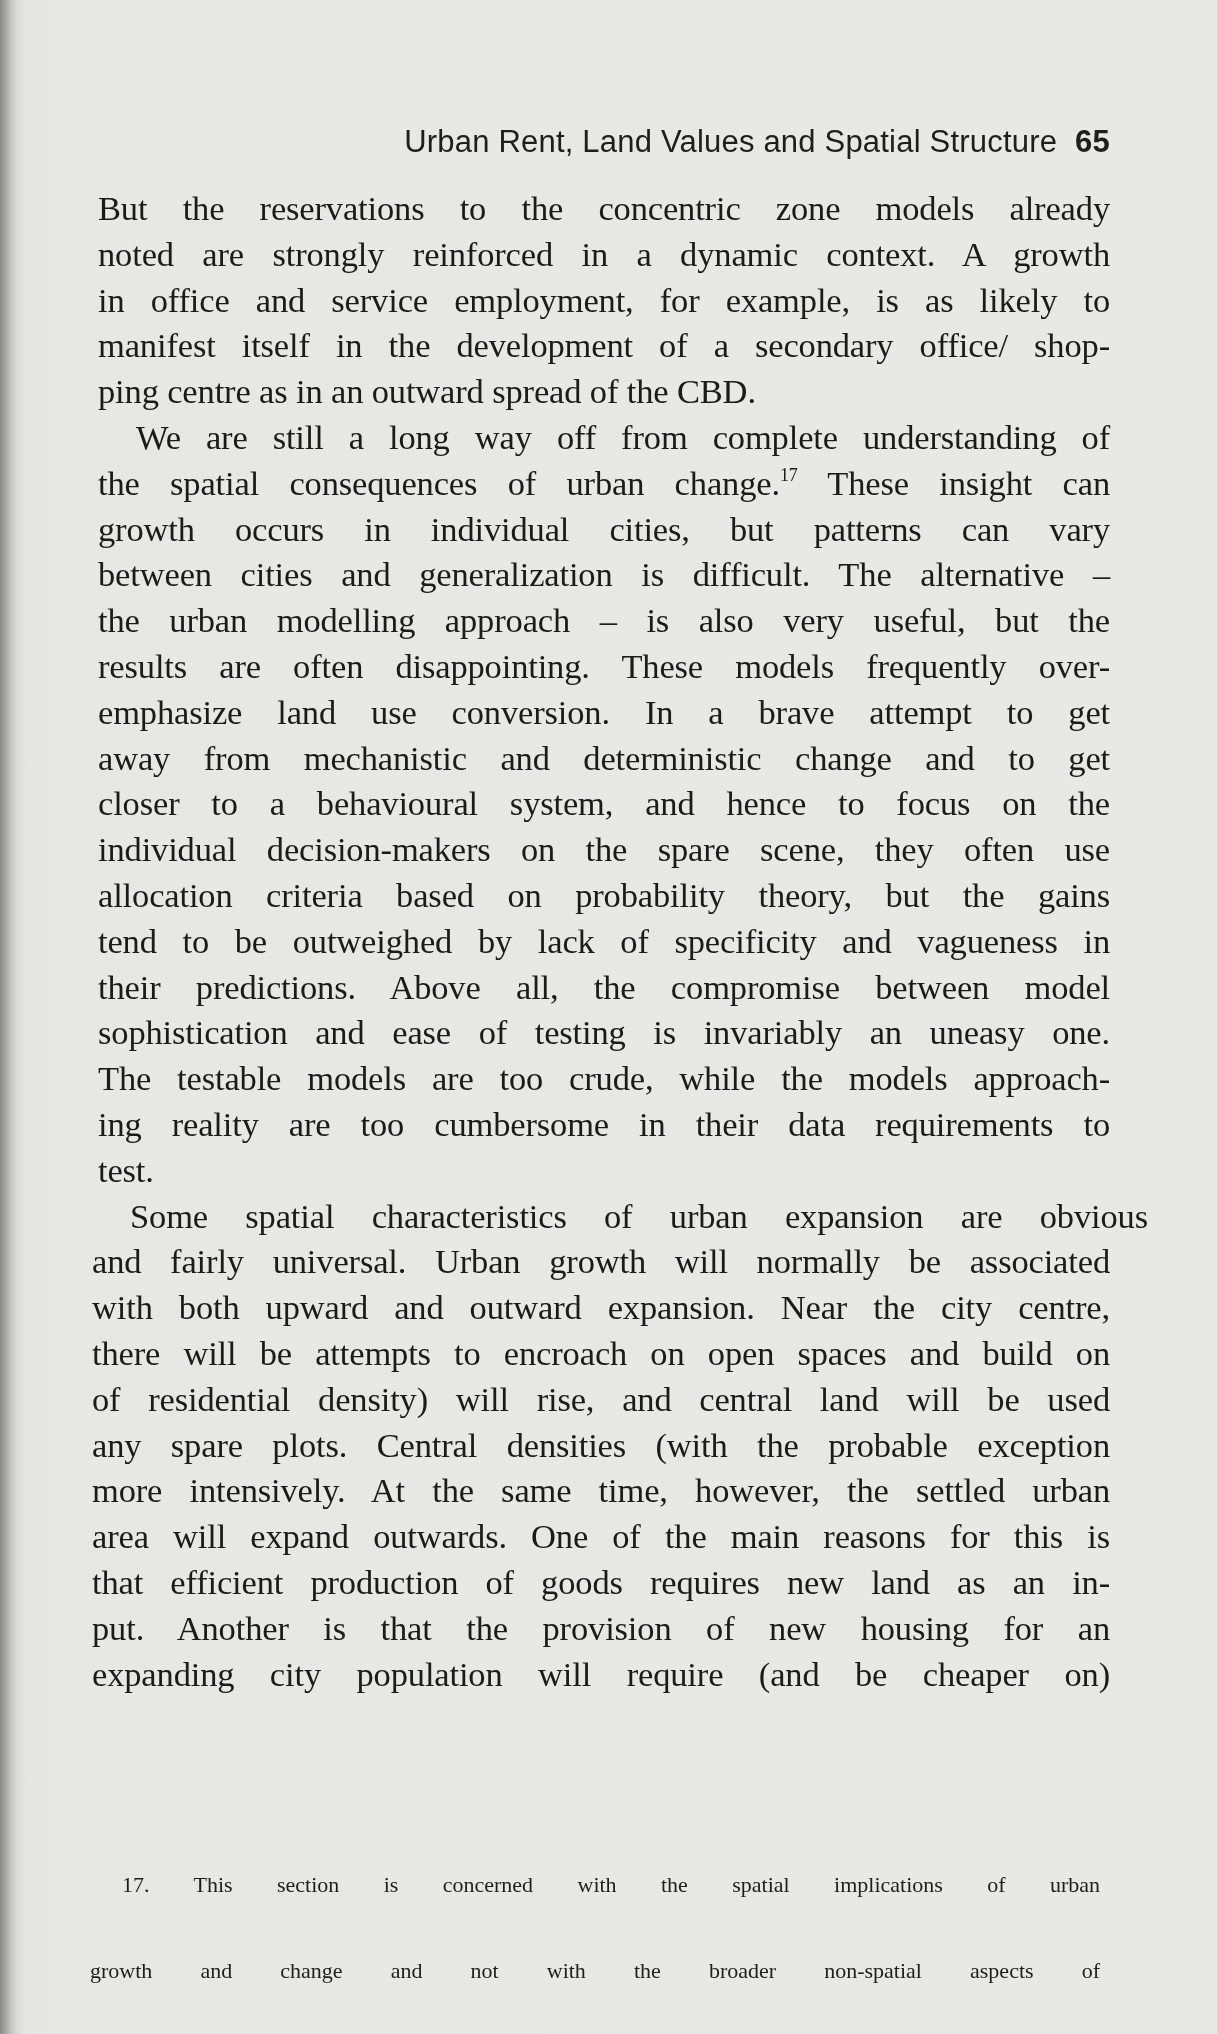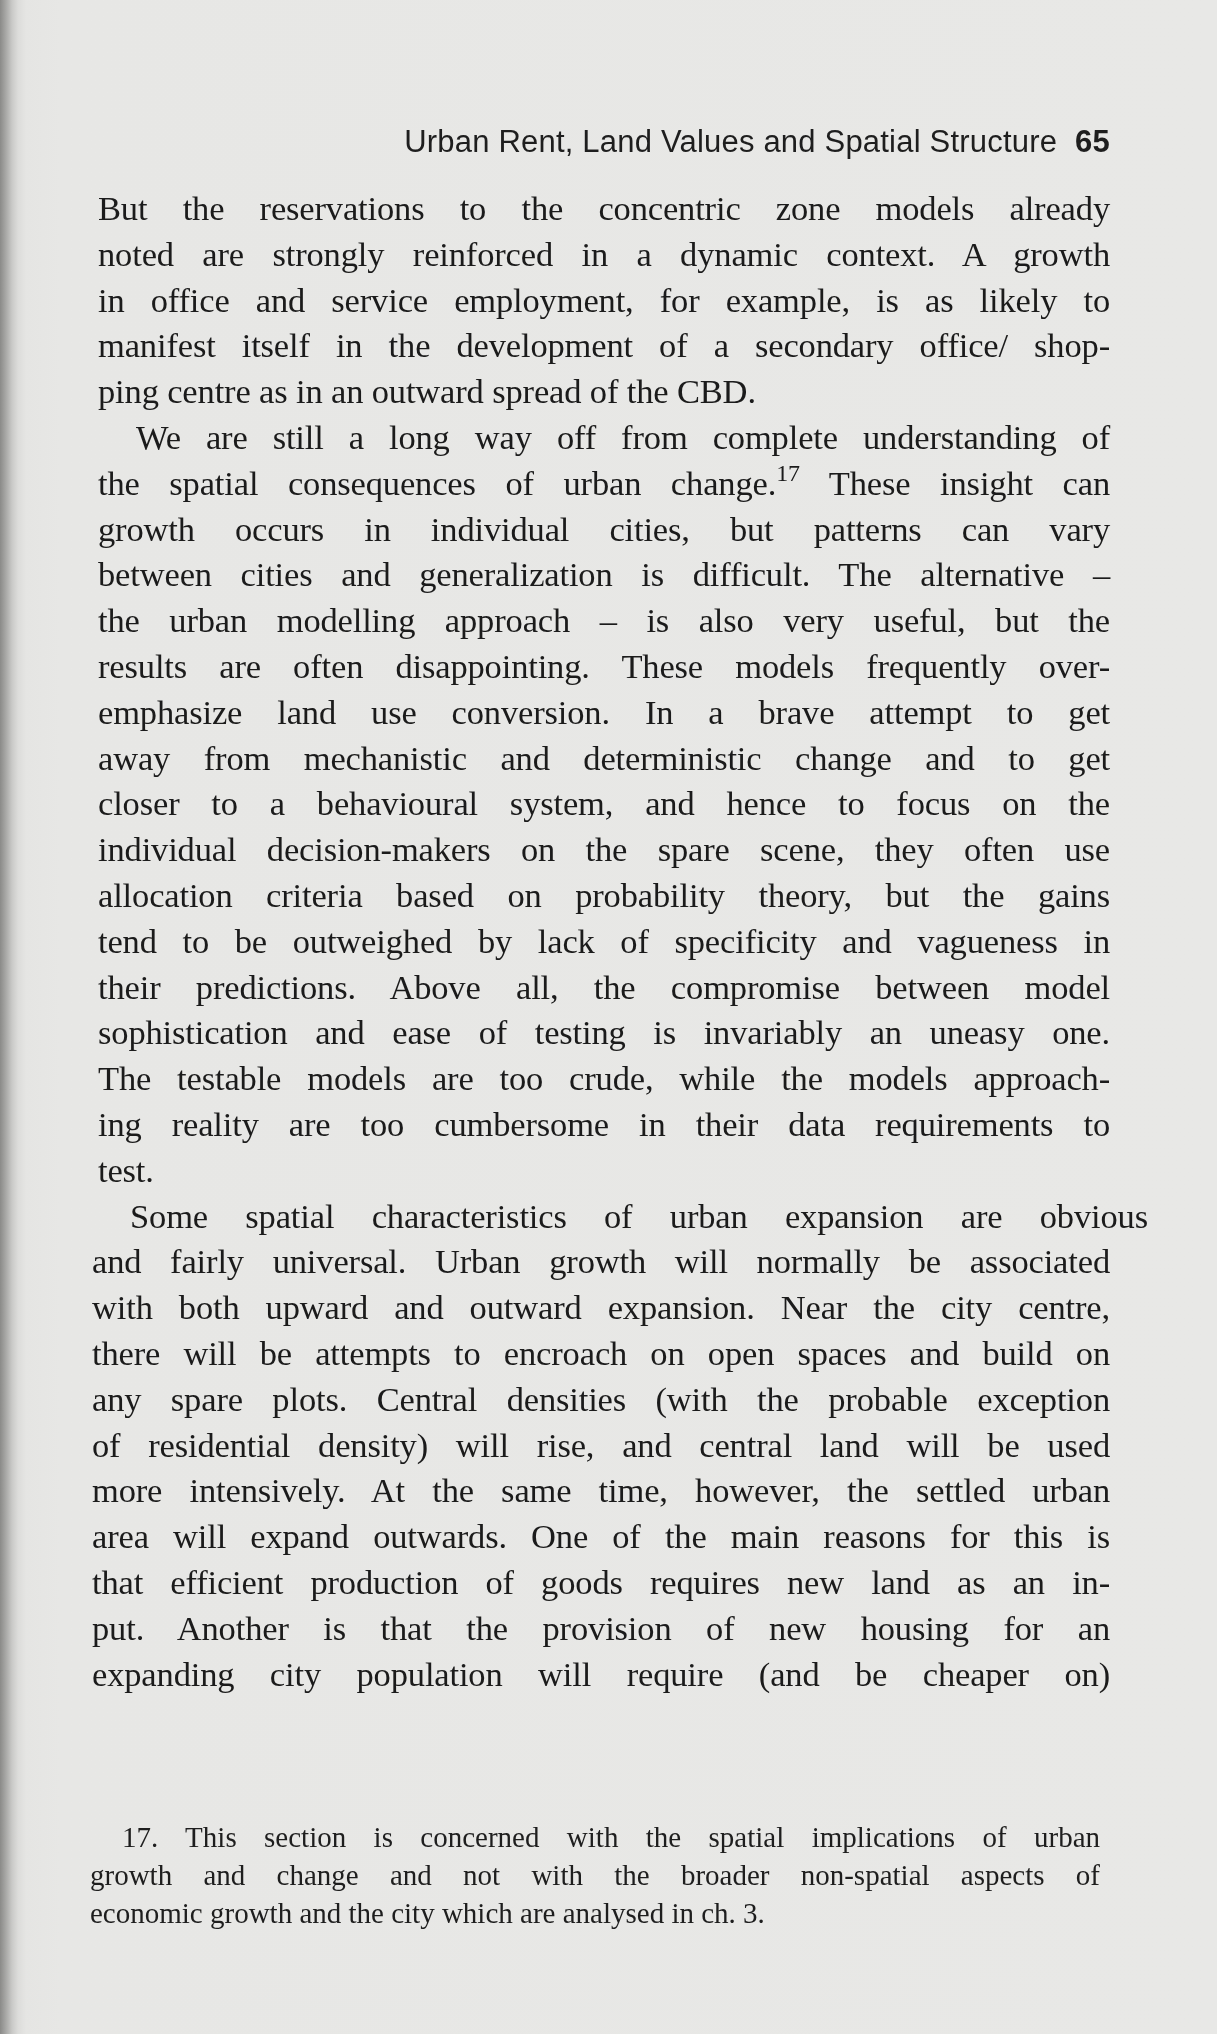--- a/index.html
+++ b/index.html
@@ -51,38 +51,39 @@
       height: 45.8px;
       white-space: nowrap;
       text-align: justify;
       text-align-last: justify;
       letter-spacing: -0.15px;
     }
     .line.indent { padding-left: 38px; }
     .line.last { text-align-last: left; }
     .line.p3 { margin-left: -6px; width: 1018px; }
     sup.fn-ref {
-      font-size: 24px;
+      font-size: 18px;
       vertical-align: 14px;
       line-height: 0;
     }
     .footnote {
       position: absolute;
       top: 1818px;
       left: 90px;
       width: 1010px;
     }
     .fn-line {
-      font-size: 29px;
+      font-size: 22px;
       line-height: 38px;
       height: 38px;
       white-space: nowrap;
       text-align: justify;
       text-align-last: justify;
       color: #1e1e1e;
+      margin-top: 48px;
     }
     .fn-line.indent { padding-left: 32px; }
     .fn-line.last { text-align-last: left; }
   </style>
 </head>
 <body>
 
 <div class="page">
 
   <div class="running-head">
@@ -117,22 +118,22 @@
       <div class="line">The testable models are too crude, while the models approach-</div>
       <div class="line">ing reality are too cumbersome in their data requirements to</div>
       <div class="line last">test.</div>
     </div>
 
     <div>
       <div class="line indent p3">Some spatial characteristics of urban expansion are obvious</div>
       <div class="line p3">and fairly universal. Urban growth will normally be associated</div>
       <div class="line p3">with both upward and outward expansion. Near the city centre,</div>
       <div class="line p3">there will be attempts to encroach on open spaces and build on</div>
+      <div class="line p3">of residential density) will rise, and central land will be used</div>
       <div class="line p3">any spare plots. Central densities (with the probable exception</div>
-      <div class="line p3">of residential density) will rise, and central land will be used</div>
       <div class="line p3">more intensively. At the same time, however, the settled urban</div>
       <div class="line p3">area will expand outwards. One of the main reasons for this is</div>
       <div class="line p3">that efficient production of goods requires new land as an in-</div>
       <div class="line p3">put. Another is that the provision of new housing for an</div>
       <div class="line p3">expanding city population will require (and be cheaper on)</div>
     </div>
 
   </div>
 
   <div class="footnote">

